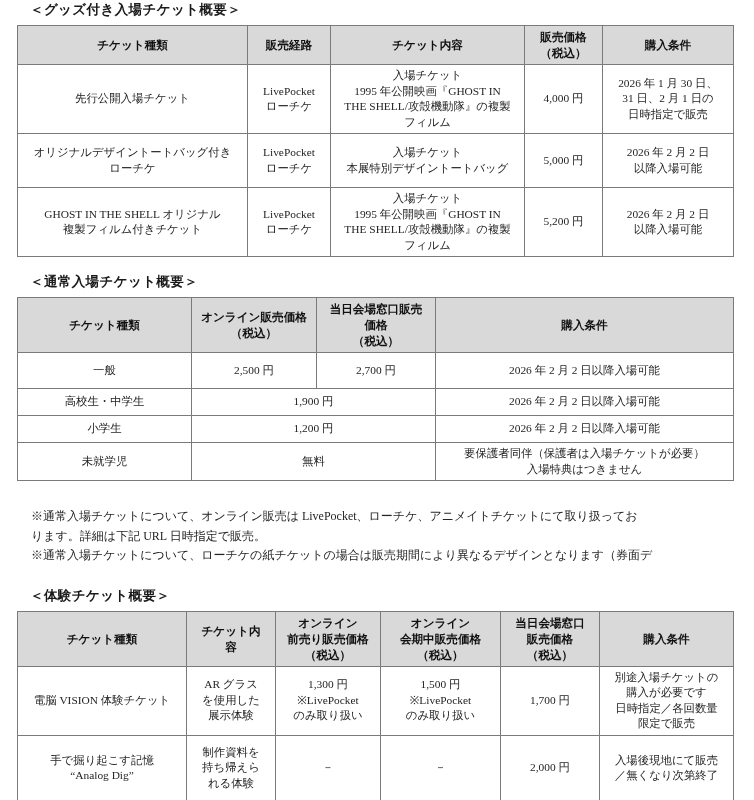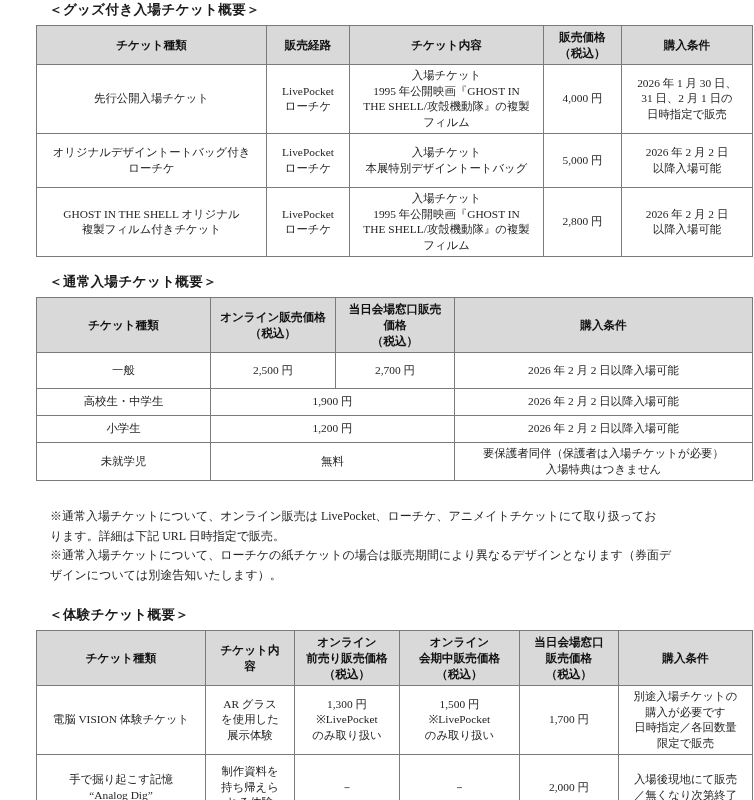--- a/index.html
+++ b/index.html
@@ -13,21 +13,21 @@
     font-family: "Liberation Serif", "DejaVu Serif", serif;
     color: #1a1a1a;
     overflow: hidden;
     position: relative;
   }
   .page {
     position: relative;
     width: 754px;
     height: 800px;
     box-sizing: border-box;
-    padding: 0 36px;
+    padding: 0 17px;
   }
   .section-heading {
     font-family: "Liberation Sans", "DejaVu Sans", sans-serif;
     font-weight: bold;
     font-size: 13.5px;
     letter-spacing: 0.4px;
     color: #1a1a1a;
     padding-left: 13px;
     margin: 0;
     line-height: 19px;
@@ -150,21 +150,21 @@
         <td class="cellbody">
           <div>LivePocket</div>
           <div>ローチケ</div>
         </td>
         <td class="cellbody">
           <div>入場チケット</div>
           <div>1995 年公開映画『GHOST IN</div>
           <div>THE SHELL/攻殻機動隊』の複製</div>
           <div>フィルム</div>
         </td>
-        <td class="cellbody nowrap">2,800 円</td>
+        <td class="cellbody nowrap">5,200 円</td>
         <td class="cellbody">
           <div>2026 年 2 月 2 日</div>
           <div>以降入場可能</div>
         </td>
       </tr>
     </tbody>
   </table>
 
   <div class="gap-after-t1"></div>
 
@@ -220,21 +220,20 @@
       </tr>
     </tbody>
   </table>
 
   <div class="gap-after-t2"></div>
 
   <div class="notes">
     <p>※通常入場チケットについて、オンライン販売は LivePocket、ローチケ、アニメイトチケットにて取り扱ってお</p>
     <p>ります。詳細は下記 URL 日時指定で販売。</p>
     <p>※通常入場チケットについて、ローチケの紙チケットの場合は販売期間により異なるデザインとなります（券面デ</p>
-    <p>ザインについては別途告知いたします）。</p>
   </div>
 
   <div class="gap-after-notes"></div>
 
   <div class="section-heading">＜体験チケット概要＞</div>
   <div class="gap-1"></div>
 
   <table class="tbl">
     <colgroup>
       <col style="width:169px">

